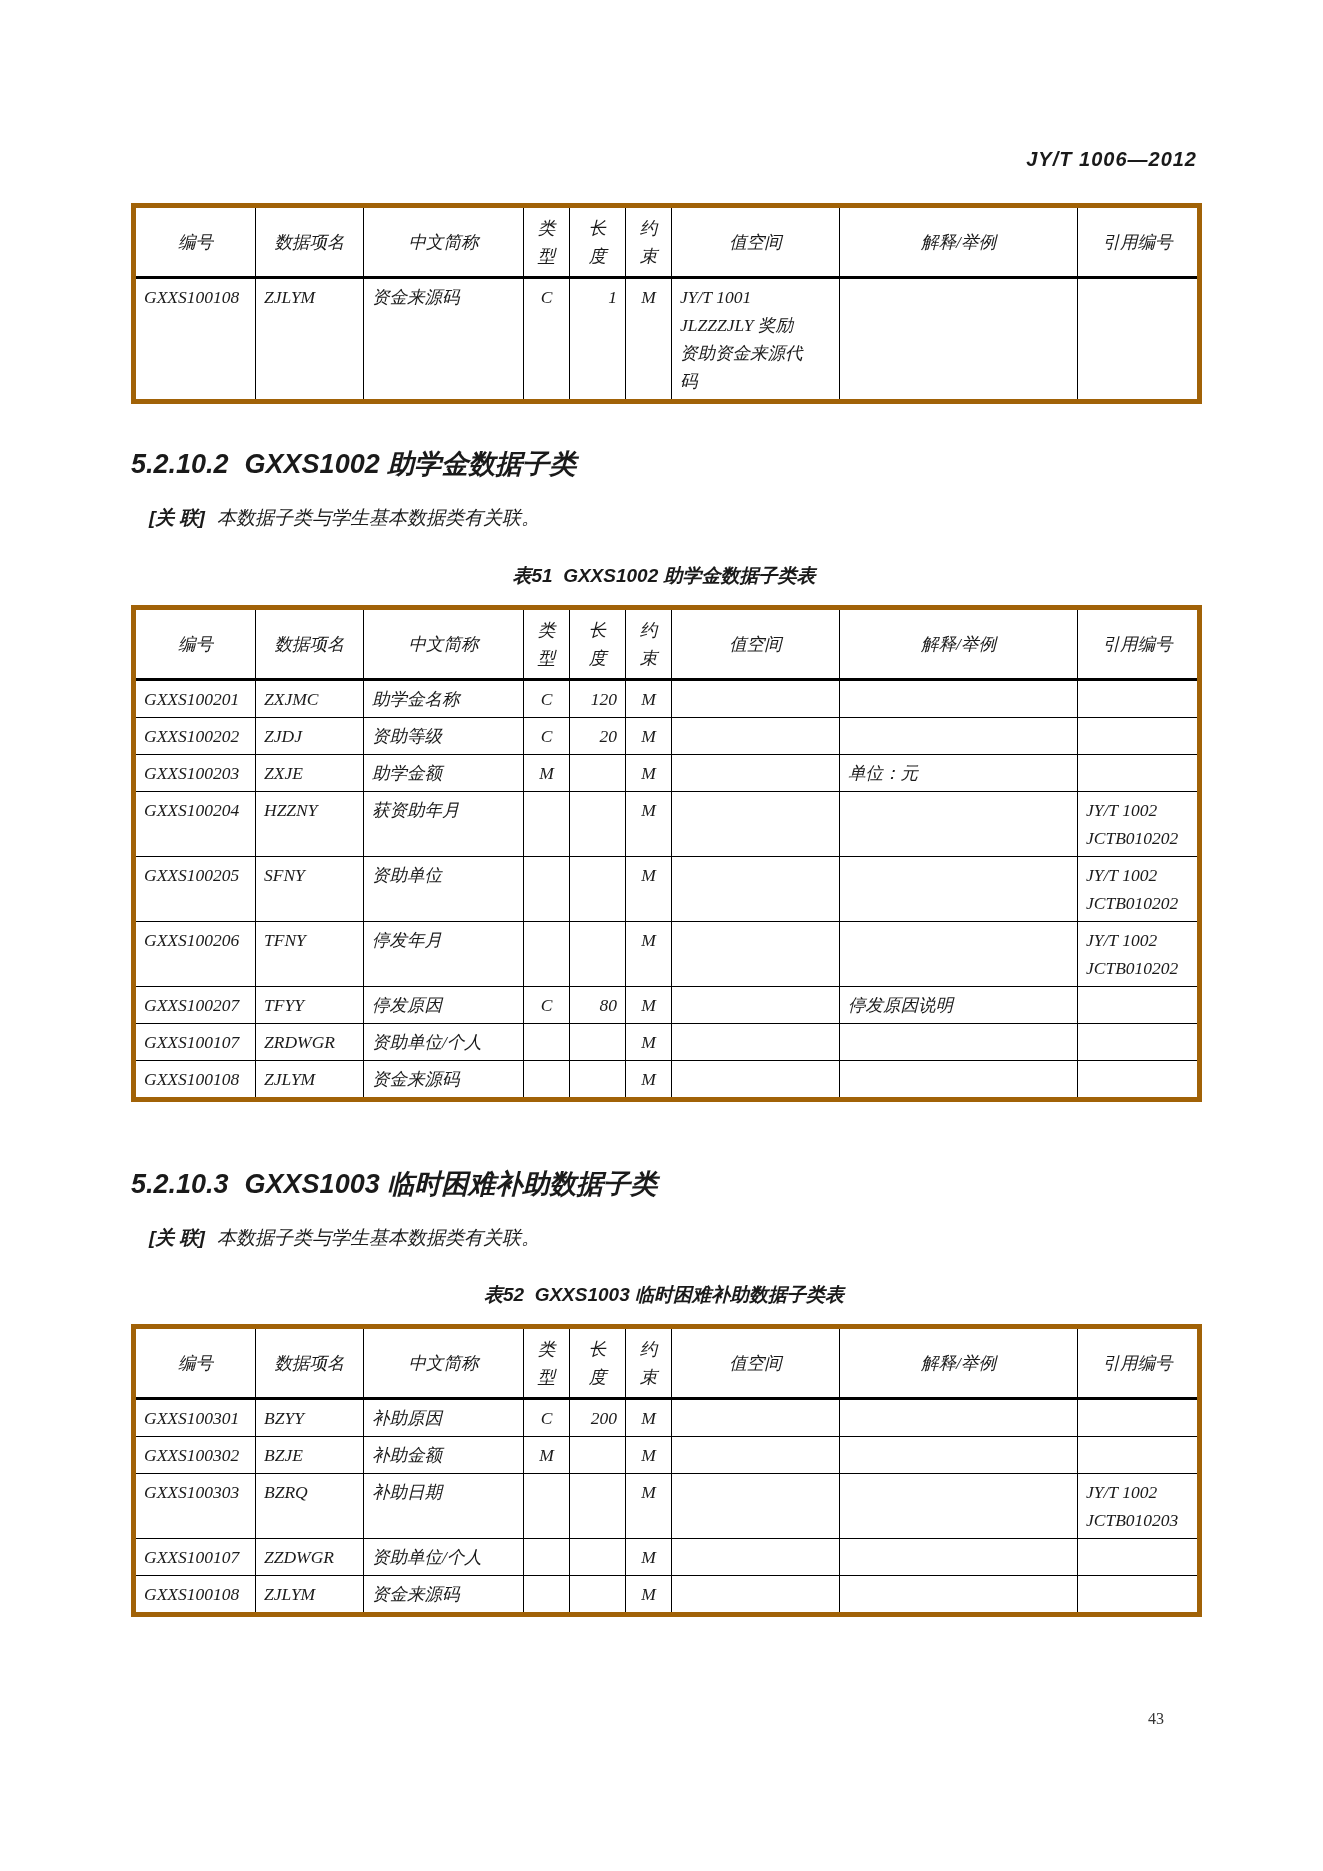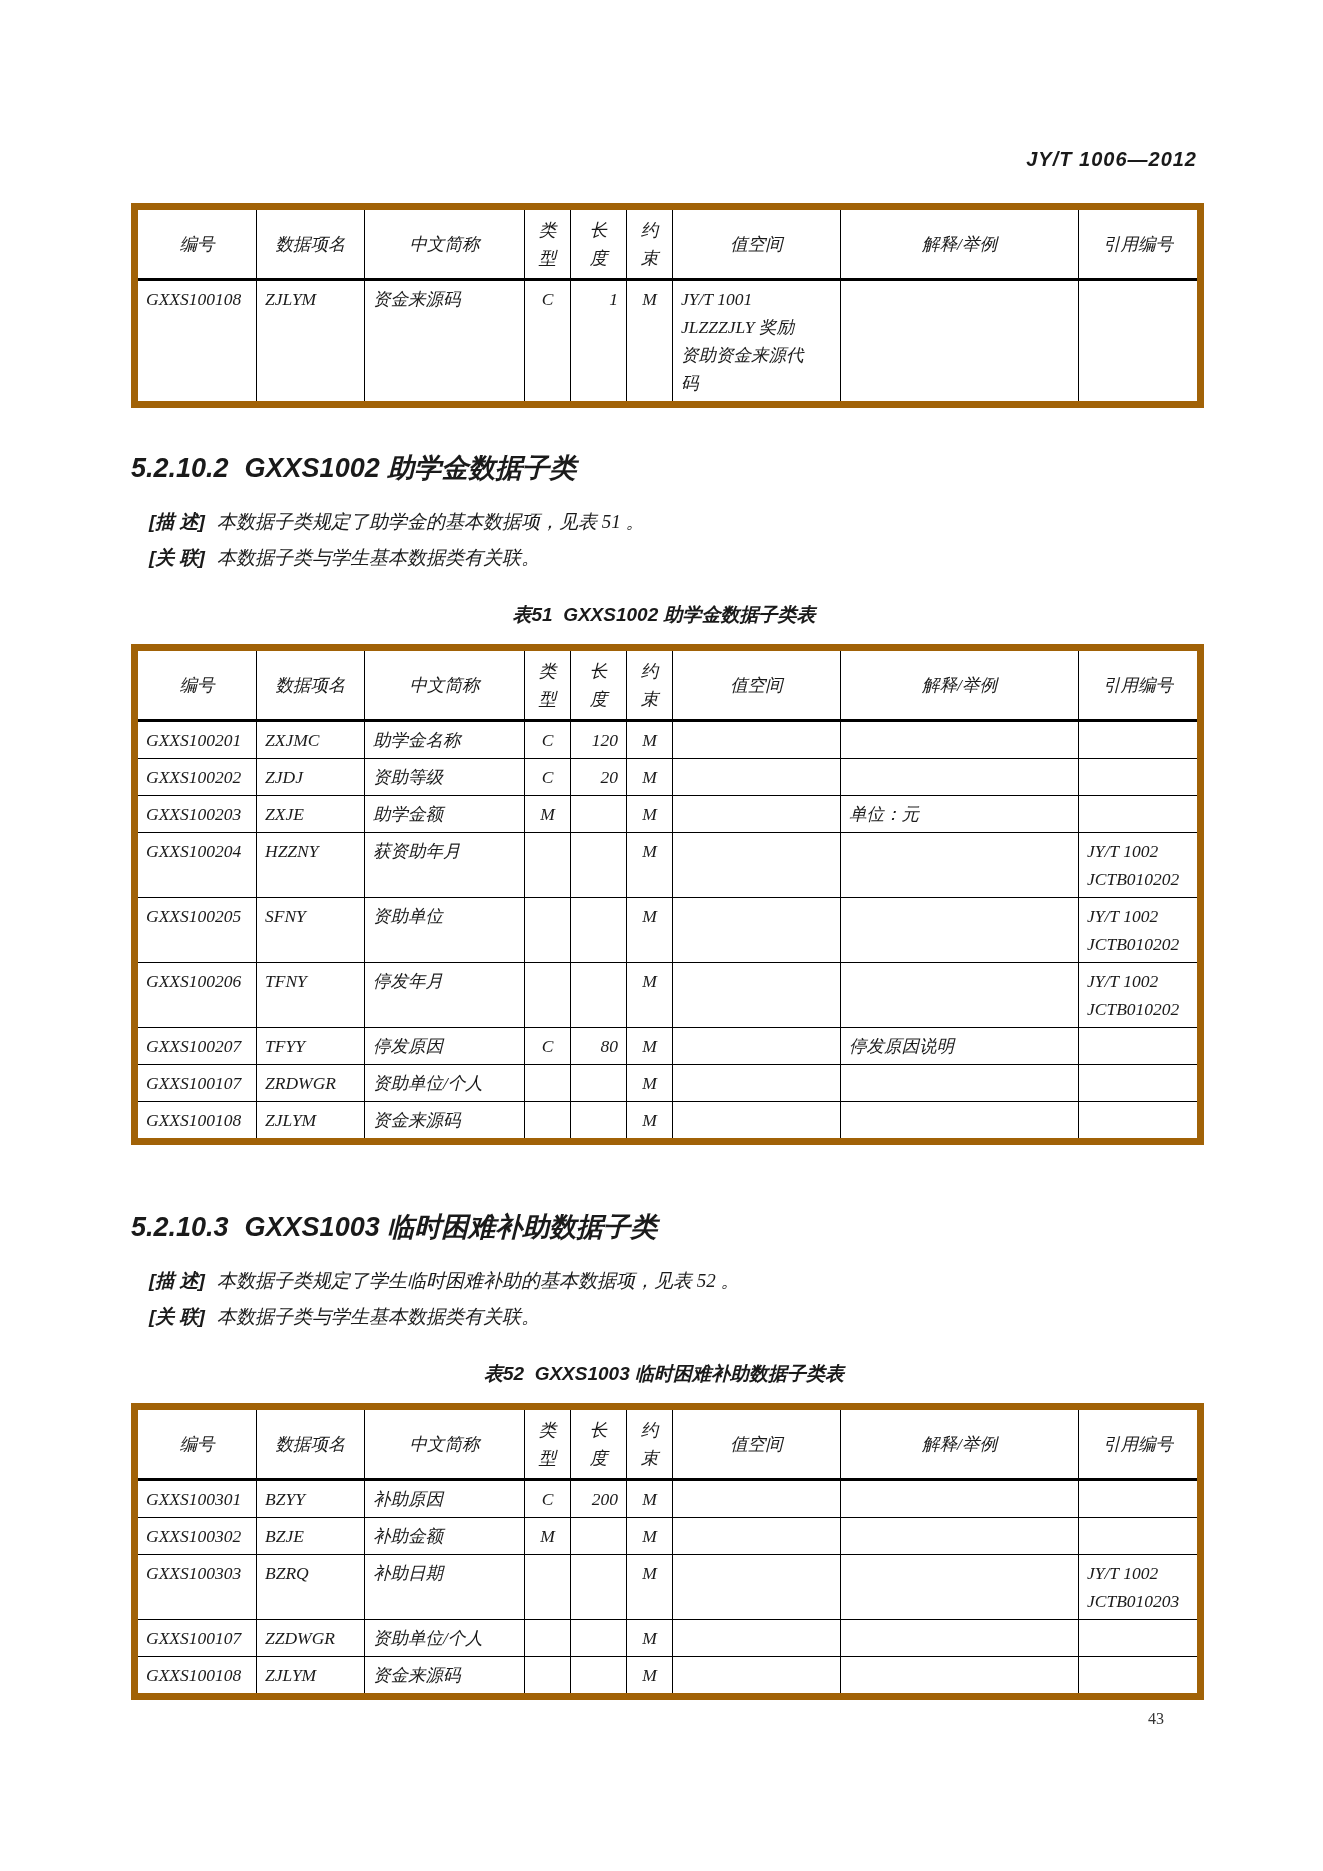--- a/index.html
+++ b/index.html
@@ -19,21 +19,21 @@
     font-family: "Liberation Sans", "DejaVu Sans", sans-serif;
     font-weight: bold;
     font-size: 20px;
     letter-spacing: 1px;
   }
 
   table.data-table {
     border-collapse: collapse;
     table-layout: fixed;
     width: 1066px;
-    border: 7px solid #a16207;
+    border: 5px solid #a16207;
     padding-left: 23px;
   }
   table.data-table th, table.data-table td {
     border: 1.5px solid #000;
     font-size: 17.5px;
     line-height: 1.6;
     vertical-align: top;
     white-space: pre-line;
     overflow: hidden;
     padding: 4px 8px;
@@ -134,23 +134,20 @@
         <td></td>
         <td></td>
       </tr>
     </tbody>
   </table>
 
   <div class="sec-heading">
     <span class="sec-num">5.2.10.2</span><span>GXXS1002 助学金数据子类</span>
   </div>
   <div class="para">
-    <span class="plabel">[描 述]</span><span>本数据子类规定了助学金的基本数据项，见表 51 。</span>
-  </div>
-  <div class="para">
     <span class="plabel">[关 联]</span><span>本数据子类与学生基本数据类有关联。</span>
   </div>
 
   <div class="tbl-caption">表51  GXXS1002 助学金数据子类表</div>
 
   <table class="data-table tbl-main">
     <colgroup>
       <col style="width:122px">
         <col style="width:108px">
         <col style="width:160px">
@@ -280,23 +277,20 @@
         <td></td>
         <td></td>
       </tr>
     </tbody>
   </table>
 
   <div class="sec-heading sec2">
     <span class="sec-num">5.2.10.3</span><span>GXXS1003 临时困难补助数据子类</span>
   </div>
   <div class="para">
-    <span class="plabel">[描 述]</span><span>本数据子类规定了学生临时困难补助的基本数据项，见表 52 。</span>
-  </div>
-  <div class="para">
     <span class="plabel">[关 联]</span><span>本数据子类与学生基本数据类有关联。</span>
   </div>
 
   <div class="tbl-caption">表52  GXXS1003 临时困难补助数据子类表</div>
 
   <table class="data-table tbl-main">
     <colgroup>
       <col style="width:122px">
         <col style="width:108px">
         <col style="width:160px">

